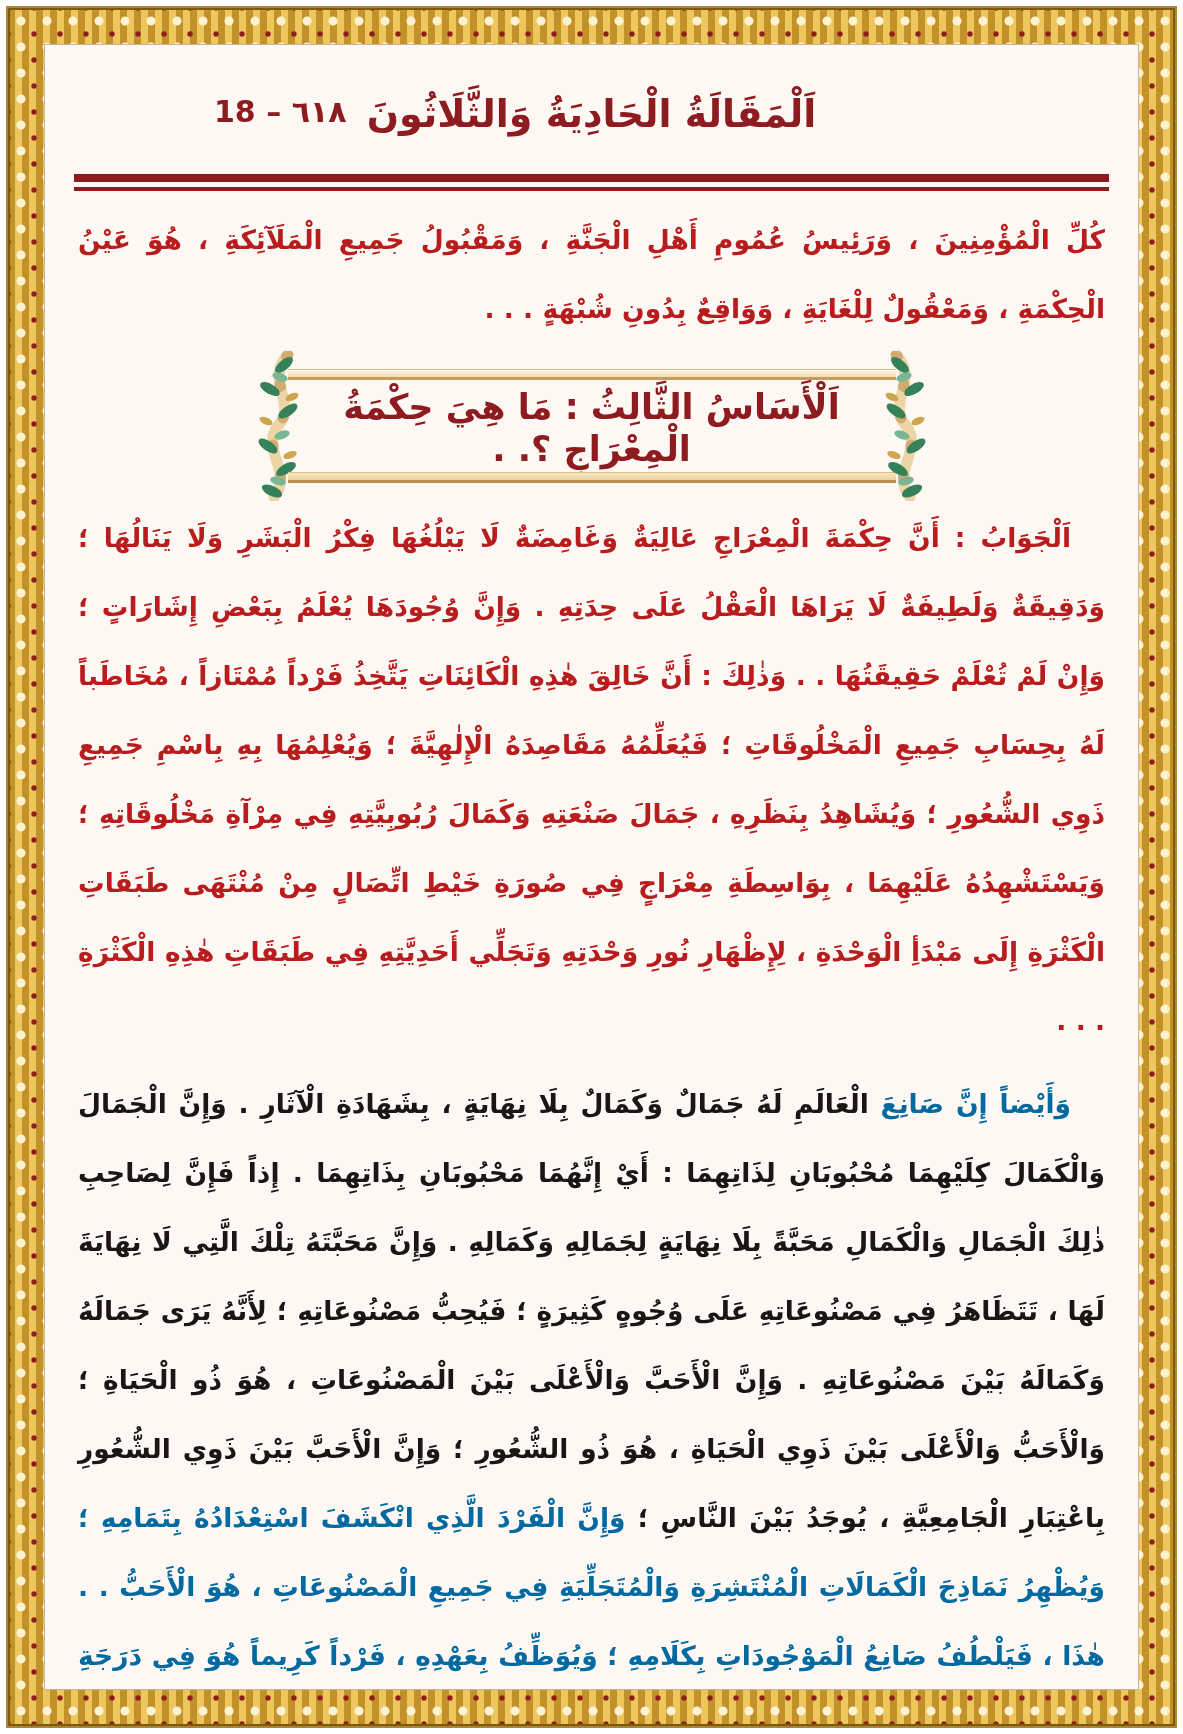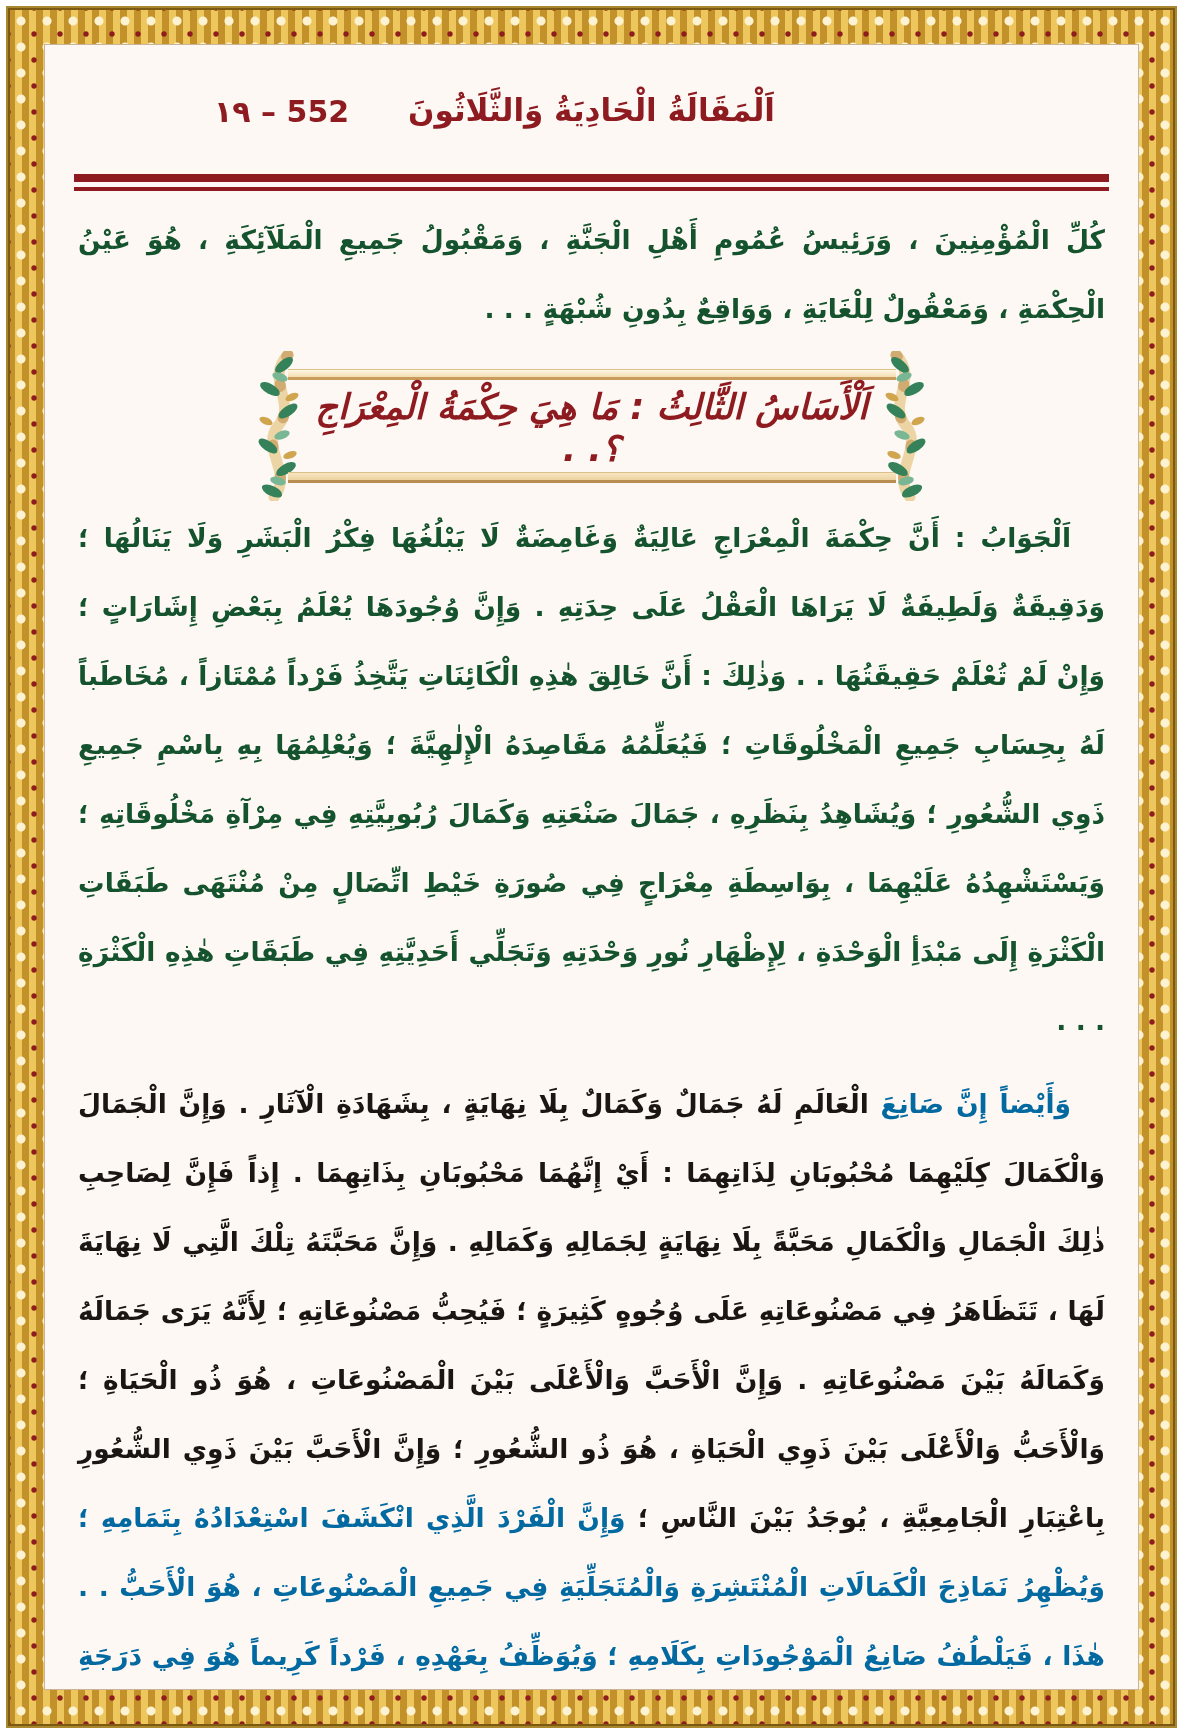--- a/index.html
+++ b/index.html
@@ -28,55 +28,54 @@
     box-shadow: inset 0 0 0 1px #c9b49a;
     overflow:hidden;
   }
   .content{ padding:26px 30px 0; }
 
   
   .header{ position:relative; height:78px; }
   .page-title{
     position:absolute; left:0; right:0; top:22px;
     text-align:center;
-    font-size:31px; font-weight:bold; color:#8e1b20;
+    font-size:38px; font-weight:bold; color:#8e1b20;
     letter-spacing:.5px;
   }
   .page-num{
     position:absolute; left:140px; top:24px;
     font-size:30px; font-weight:bold; color:#8e1b20;
   }
   .double-rule{
     margin-top:26px;
     height:5px;
     border-top:8px solid #8e1b20;
     border-bottom:4px solid #8e1b20;
   }
 
   
   .para{
     margin:14px 4px 0;
     font-size:26.5px; font-weight:bold;
     line-height:69px;
-    color:#14532d;
+    color:#b91c1c;
     text-align:justify;
     text-justify:inter-word;
   }
   .para.black-mix{ color:#8e1b20; }
   .indent{ text-indent:34px; }
   .txt-red{ color:#0369a1; }
   .txt-black{ color:#1b1613; }
 
   
   .basis-box{
     position:relative;
     width:660px;
     margin:20px auto 10px;
     height:126px;
-    font-style:italic;
   }
   .basis-center{
     position:absolute; left:26px; right:26px; top:6px; bottom:6px;
     display:flex; flex-direction:column; justify-content:space-between;
   }
   .bar{ height:13px; }
   .bar-top{
     background:linear-gradient(#fff8e6,#f3ddb0);
     border-top:1px solid #dcc08c;
     border-bottom:3px solid #c99c5e;
@@ -98,21 +97,21 @@
 </style>
 </head>
 <body>
 
 <div class="page">
   <div class="frame">
     <div class="inner">
       <div class="content">
 
         <div class="header">
-          <div class="page-num">552 – ١٩</div>
+          <div class="page-num">٦١٨ – 18</div>
           <div class="page-title">اَلْمَقَالَةُ الْحَادِيَةُ وَالثَّلَاثُونَ</div>
         </div>
 
         <div class="double-rule"></div>
 
         <p class="para">كُلِّ الْمُؤْمِنِينَ ، وَرَئِيسُ عُمُومِ أَهْلِ الْجَنَّةِ ، وَمَقْبُولُ جَمِيعِ الْمَلَآئِكَةِ ، هُوَ عَيْنُ الْحِكْمَةِ ، وَمَعْقُولٌ لِلْغَايَةِ ، وَوَاقِعٌ بِدُونِ شُبْهَةٍ . . .</p>
 
         <div class="basis-box">
           <span class="orn orn-left">
             <svg width="50" height="150" viewBox="0 0 50 150">

